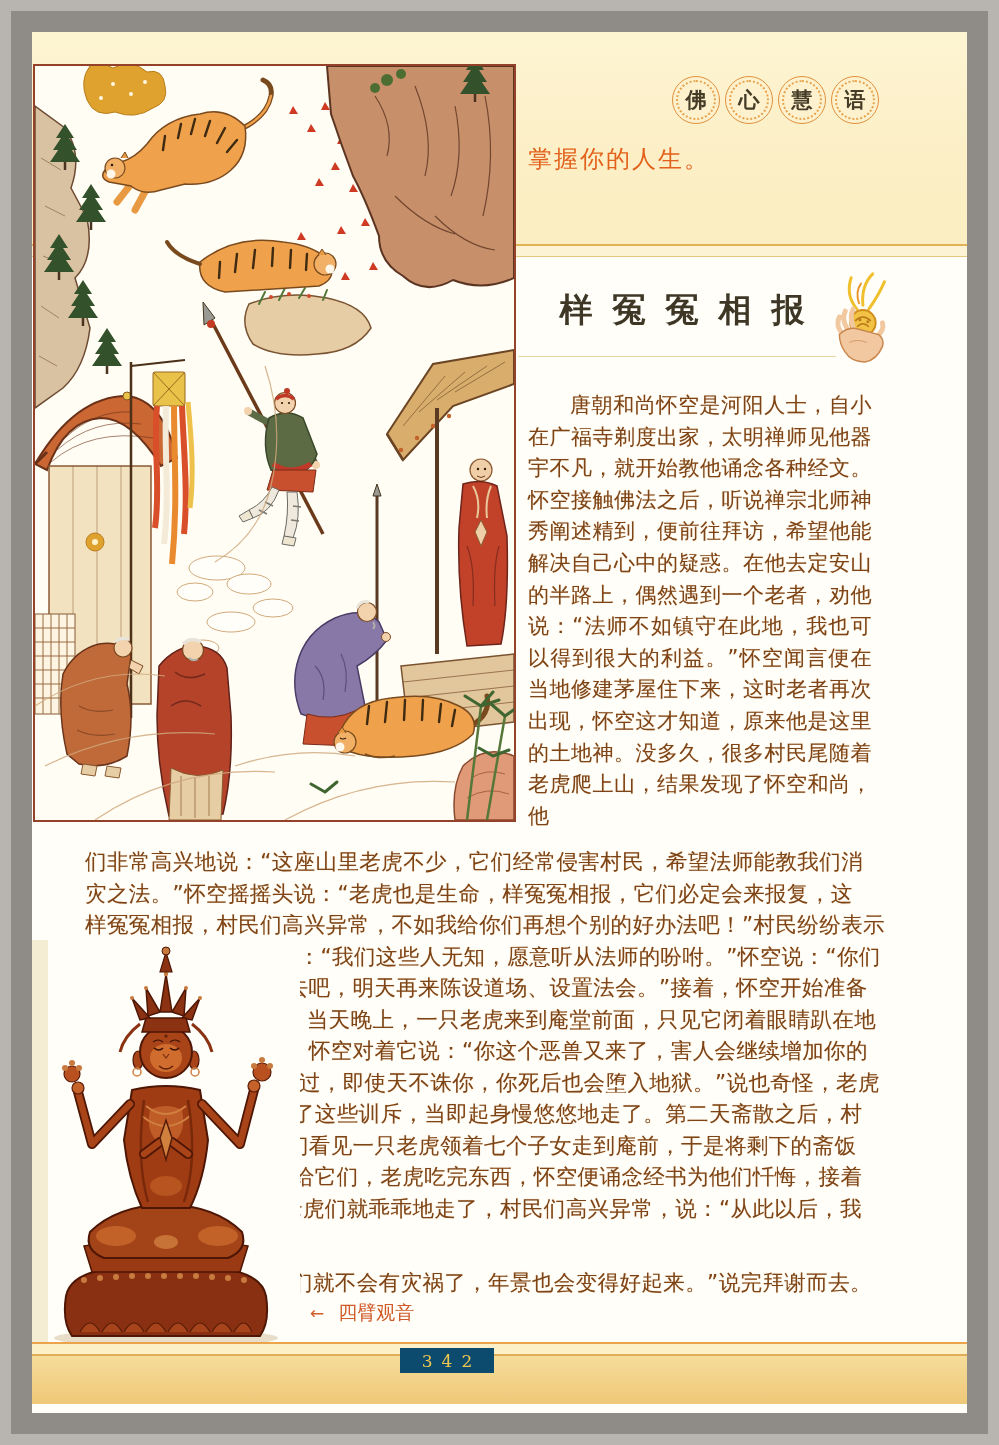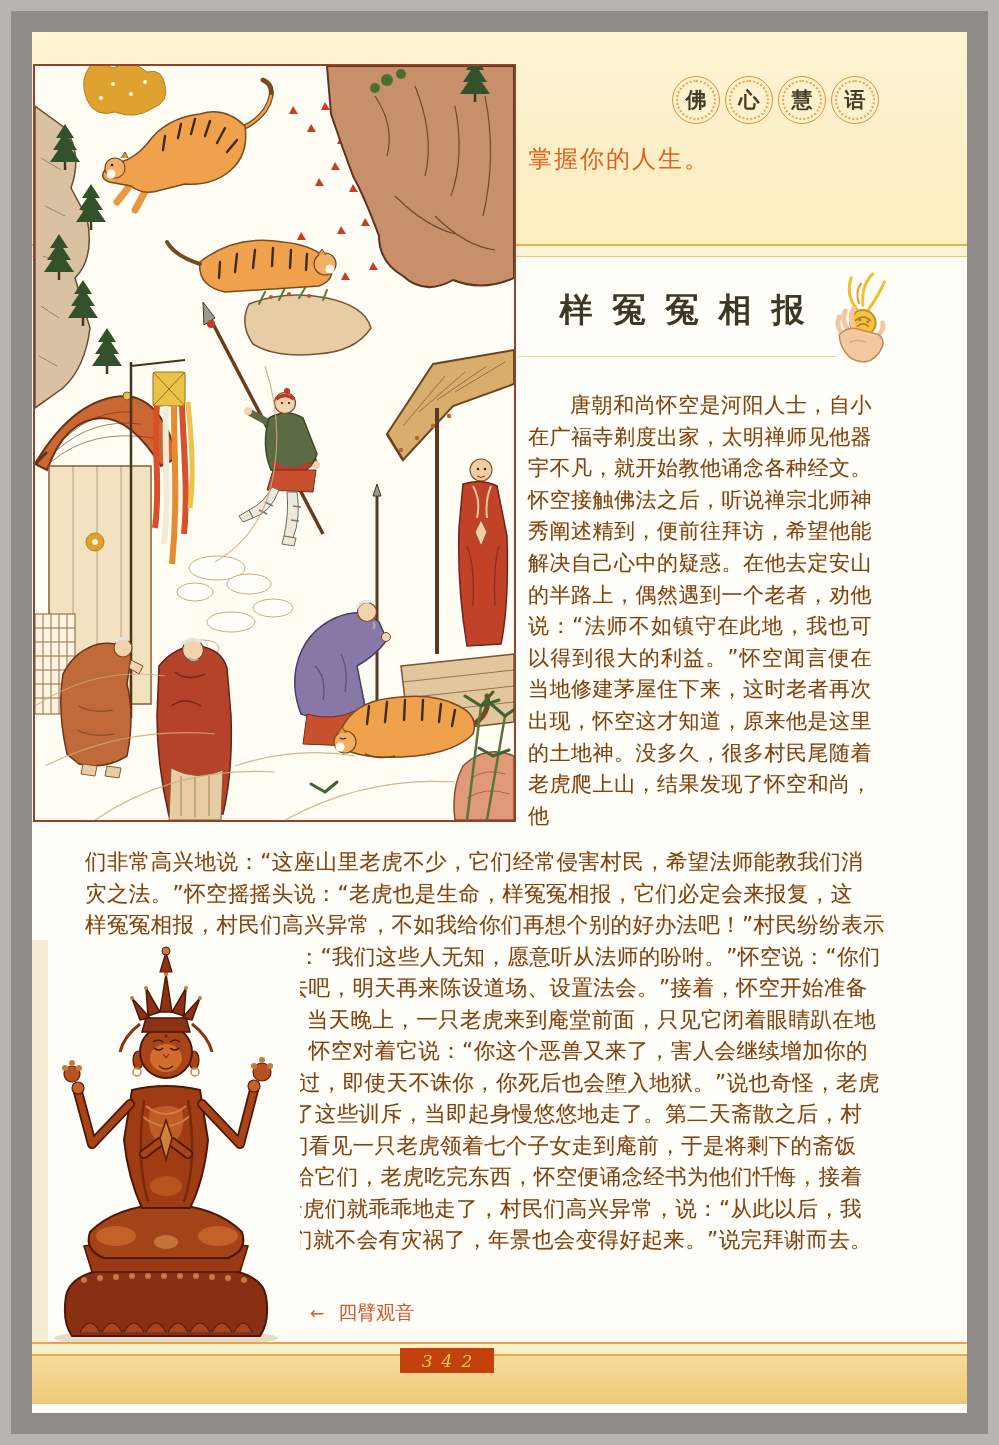--- a/index.html
+++ b/index.html
@@ -31,32 +31,32 @@
   .cont-line{font-size:21.5px;line-height:31.5px;color:#7c4417;letter-spacing:.4px;white-space:nowrap;text-shadow:0 0 1px rgba(205,110,25,.35);}
   .cont-line:nth-child(4){margin-left:126px;}
   .cont-line:nth-child(5){margin-left:136px;}
   .cont-line:nth-child(6){margin-left:156px;}
   .cont-line:nth-child(7){margin-left:180px;}
   .cont-line:nth-child(8){margin-left:192px;}
   .cont-line:nth-child(9){margin-left:186px;}
   .cont-line:nth-child(10){margin-left:180px;}
   .cont-line:nth-child(11){margin-left:186px;}
   .cont-line:nth-child(12){margin-left:196px;}
-  .cont-line:nth-child(13){margin-left:206px;}
+  .cont-line:nth-child(13){margin-left:206px;margin-top:43px;}
   
   .statue{position:absolute;left:0px;top:908px;width:268px;height:408px;}
   
   .caption{position:absolute;left:278px;top:1268px;font-size:19px;color:#d05a28;display:flex;align-items:center;gap:14px;}
   .caption .arrow{font-size:17px;}
   
   .band-line1{position:absolute;left:0;top:1310px;width:935px;height:2px;background:#eba44b;}
   .band-pale{position:absolute;left:0;top:1312px;width:935px;height:10px;background:#fbf0c6;}
   .band-line2{position:absolute;left:0;top:1322px;width:935px;height:2px;background:#dfae58;}
   .band-deep{position:absolute;left:0;top:1324px;width:935px;height:48px;background:linear-gradient(180deg,#f6dc9a,#eec878);}
-  .page-badge{position:absolute;left:368px;top:1316px;width:94px;height:25px;background:#c2410c;color:#eec84e;font-family:"DejaVu Serif",serif;font-size:17px;letter-spacing:9px;display:flex;align-items:center;justify-content:center;padding-left:9px;box-sizing:border-box;font-style:italic;}
+  .page-badge{position:absolute;left:368px;top:1316px;width:94px;height:25px;background:#0c4a6e;color:#eec84e;font-family:"DejaVu Serif",serif;font-size:17px;letter-spacing:9px;display:flex;align-items:center;justify-content:center;padding-left:9px;box-sizing:border-box;}
 </style>
 </head>
 <body>
 
 <div class="screen">
   <div class="border2"></div>
   <div class="page">
 
     <div class="header-band"></div>
     <div class="gold-line-a"></div>

